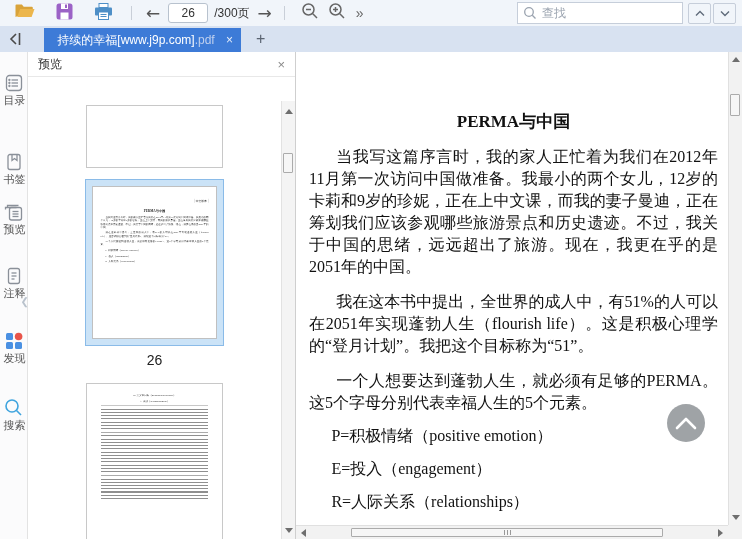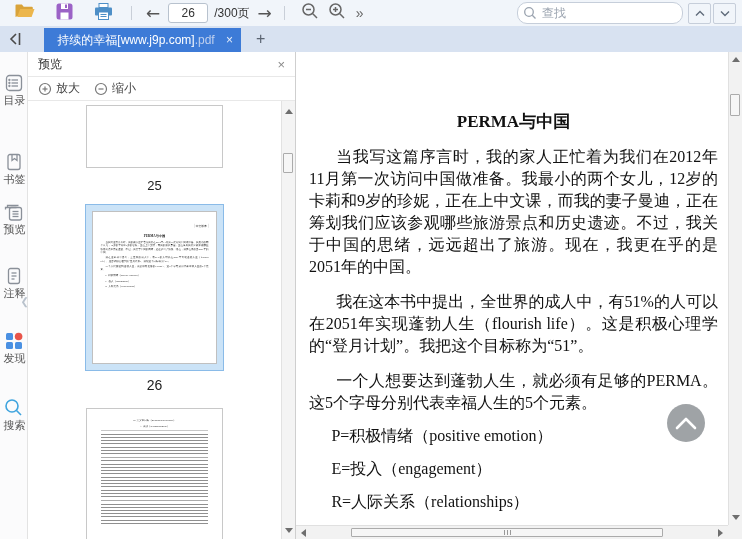--- a/index.html
+++ b/index.html
@@ -11,21 +11,21 @@
   .toolbar { position:absolute; top:0; left:0; width:742px; height:26px;
     background:#F1F5FA; display:flex; align-items:center; }
   .tb-btn { display:flex; align-items:center; justify-content:center; cursor:default; }
   .tb-sep { width:1px; height:14px; background:#C9CFD8; margin:0 8px; }
   .nav-arrow { font-family:"DejaVu Sans",sans-serif; font-size:17px; color:#555; line-height:1; }
   .page-input { width:40px; height:20px; border:1px solid #B8C2CE; border-radius:3px;
     background:#fff; text-align:center; font-size:12px; color:#333; line-height:18px; margin:0 6px 0 8px; }
   .page-total { font-size:12px; color:#333; margin-right:8px; }
   .more-tools { font-size:14px; color:#666; margin-left:10px; }
   .find-box { position:relative; width:166px; height:22px; margin-left:auto; }
-  .find-box input { width:100%; height:100%; border:1px solid #C6CEDA; border-radius:10px;
+  .find-box input { width:100%; height:100%; border:1px solid #C6CEDA; border-radius:0;
     background:#fff; padding:0 6px 0 24px; font-size:12px; color:#333; outline:none; }
   .find-box input::placeholder { color:#9AA3AF; }
   .find-box svg { position:absolute; left:6px; top:4px; }
   .find-nav { display:flex; gap:2px; margin:0 6px 0 5px; }
   .find-nav .nbtn { width:23px; height:21px; border:1px solid #C6CEDA; border-radius:2px;
     display:flex; align-items:center; justify-content:center; background:transparent; }
 
   
   .tabbar { position:absolute; top:26px; left:0; width:742px; height:26px;
     background:#D8E2F1; display:flex; align-items:flex-end; }
@@ -263,41 +263,23 @@
         <span class="lbl">搜索</span>
       </div>
       <span class="panel-notch">❮</span>
     </div>
 
     <div class="panel">
       <div class="panel-header">
         <span class="panel-title">预览</span>
         <span class="panel-close">×</span>
       </div>
-      <div class="panel-zoom">
-        <div class="pz-btn">
-          <svg width="14" height="14" viewBox="0 0 14 14" fill="none" stroke="#777" stroke-width="1.2">
-            <circle cx="7" cy="7" r="5.5"></circle>
-              <line x1="4.5" y1="7" x2="9.5" y2="7"></line>
-            <line x1="7" y1="4.5" x2="7" y2="9.5"></line>
-          </svg>
-          <span>放大</span>
-        </div>
-        <div class="pz-btn">
-          <svg width="14" height="14" viewBox="0 0 14 14" fill="none" stroke="#777" stroke-width="1.2">
-            <circle cx="7" cy="7" r="5.5"></circle>
-              <line x1="4.5" y1="7" x2="9.5" y2="7"></line>
-          </svg>
-          <span>缩小</span>
-        </div>
-      </div>
 
       <div class="thumbs">
         <div class="thumb-plain" style="margin-top:4px;height:63px"></div>
-        <div class="thumb-label">25</div>
 
         <div class="thumb-sel">
           <div class="mini-page">
             <div class="mini-inner">
               <div class="mini-header"><span>中文版序</span></div>
               <div class="mini-title">PERMA与中国</div>
               <p class="mini-p">当我写这篇序言时，我的家人正忙着为我们在2012年11月第一次访问中国做准备。我最小的两个女儿，12岁的卡莉和9岁的珍妮，正在上中文课，而我的妻子曼迪，正在筹划我们应该参观哪些旅游景点和历史遗迹。不过，我关于中国的思绪，远远超出了旅游。现在，我更在乎的是2051年的中国。</p>
               <p class="mini-p">我在这本书中提出，全世界的成人中，有51%的人可以在2051年实现蓬勃人生（flourish life）。这是积极心理学的“登月计划”。我把这个目标称为“51”。</p>
               <p class="mini-p">一个人想要达到蓬勃人生，就必须有足够的PERMA。这5个字母分别代表幸福人生的5个元素。</p>
               <p class="mini-item">P=积极情绪（positive emotion）</p>

